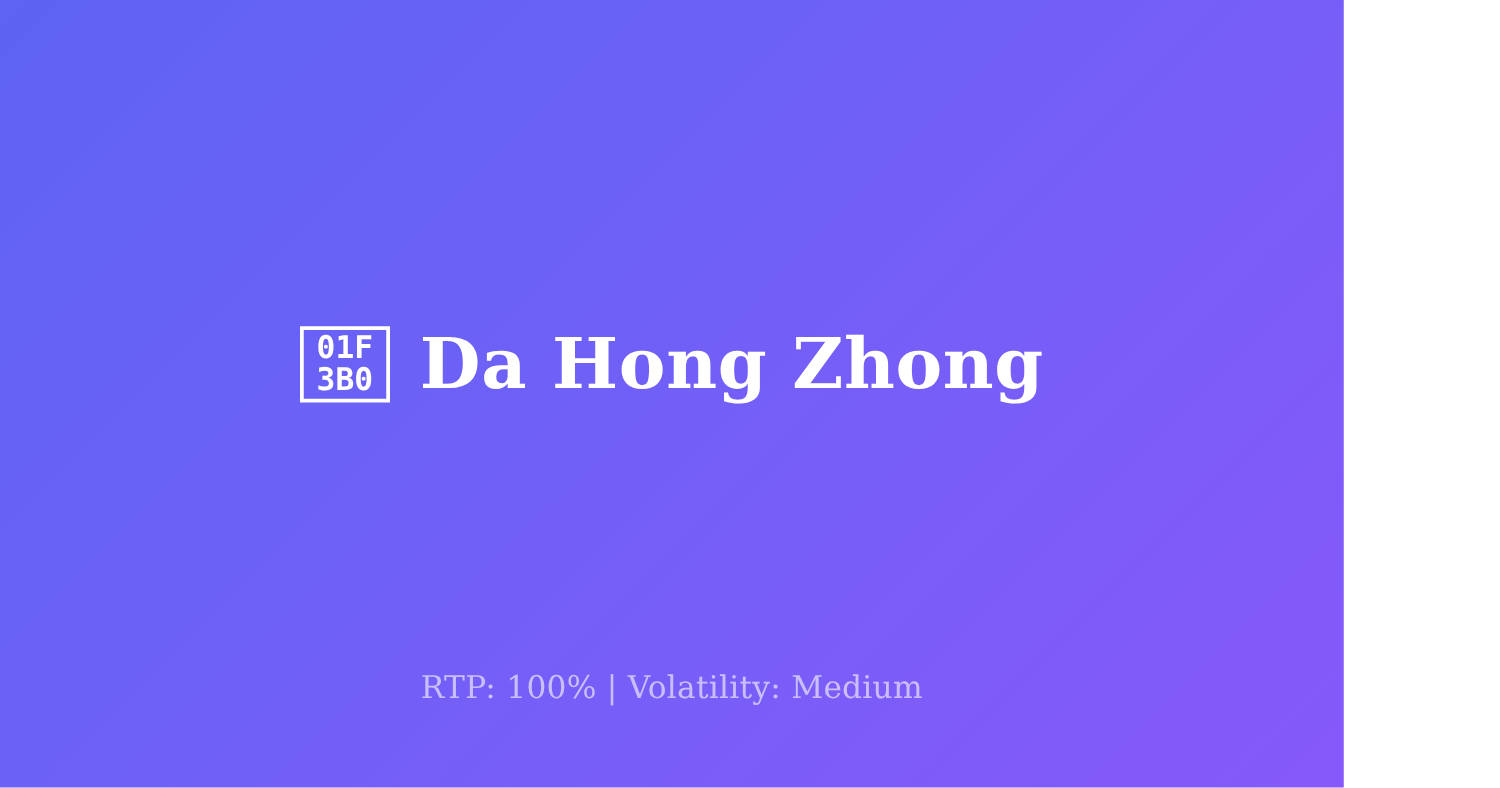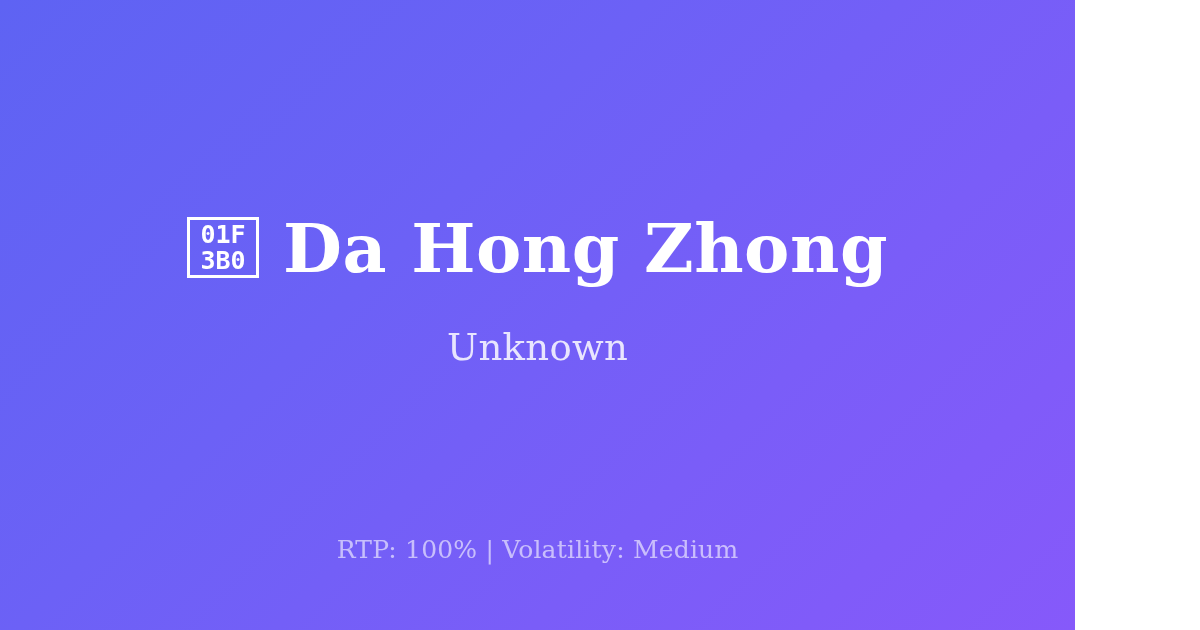--- a/index.html
+++ b/index.html
@@ -68,21 +68,21 @@
     flex: 0 0 auto;
   }
   .tofu-glyph span {
     display: block;
     white-space: pre;
   }
 
   .game-title {
     font-family: "DejaVu Serif", "Liberation Serif", serif;
     font-weight: 700;
-    font-size: 68px;
+    font-size: 56px;
     color: #ffffff;
     letter-spacing: 0.5px;
     white-space: nowrap;
     margin: 0;
   }
 
   .game-subtitle {
     margin: 0;
     margin-top: 44px;
     font-family: "DejaVu Serif", "Liberation Serif", serif;
@@ -118,19 +118,18 @@
 
       <span class="tofu-glyph">
         <span>01F</span>
         <span>3B0</span>
       </span>
 
       <h1 class="game-title">Da Hong Zhong</h1>
 
     </div>
 
-    <p class="game-subtitle">Unknown</p>
 
   </div>
 
   <div class="game-meta">RTP: 100% | Volatility: Medium</div>
 
 </div>
 
 </body></html>

